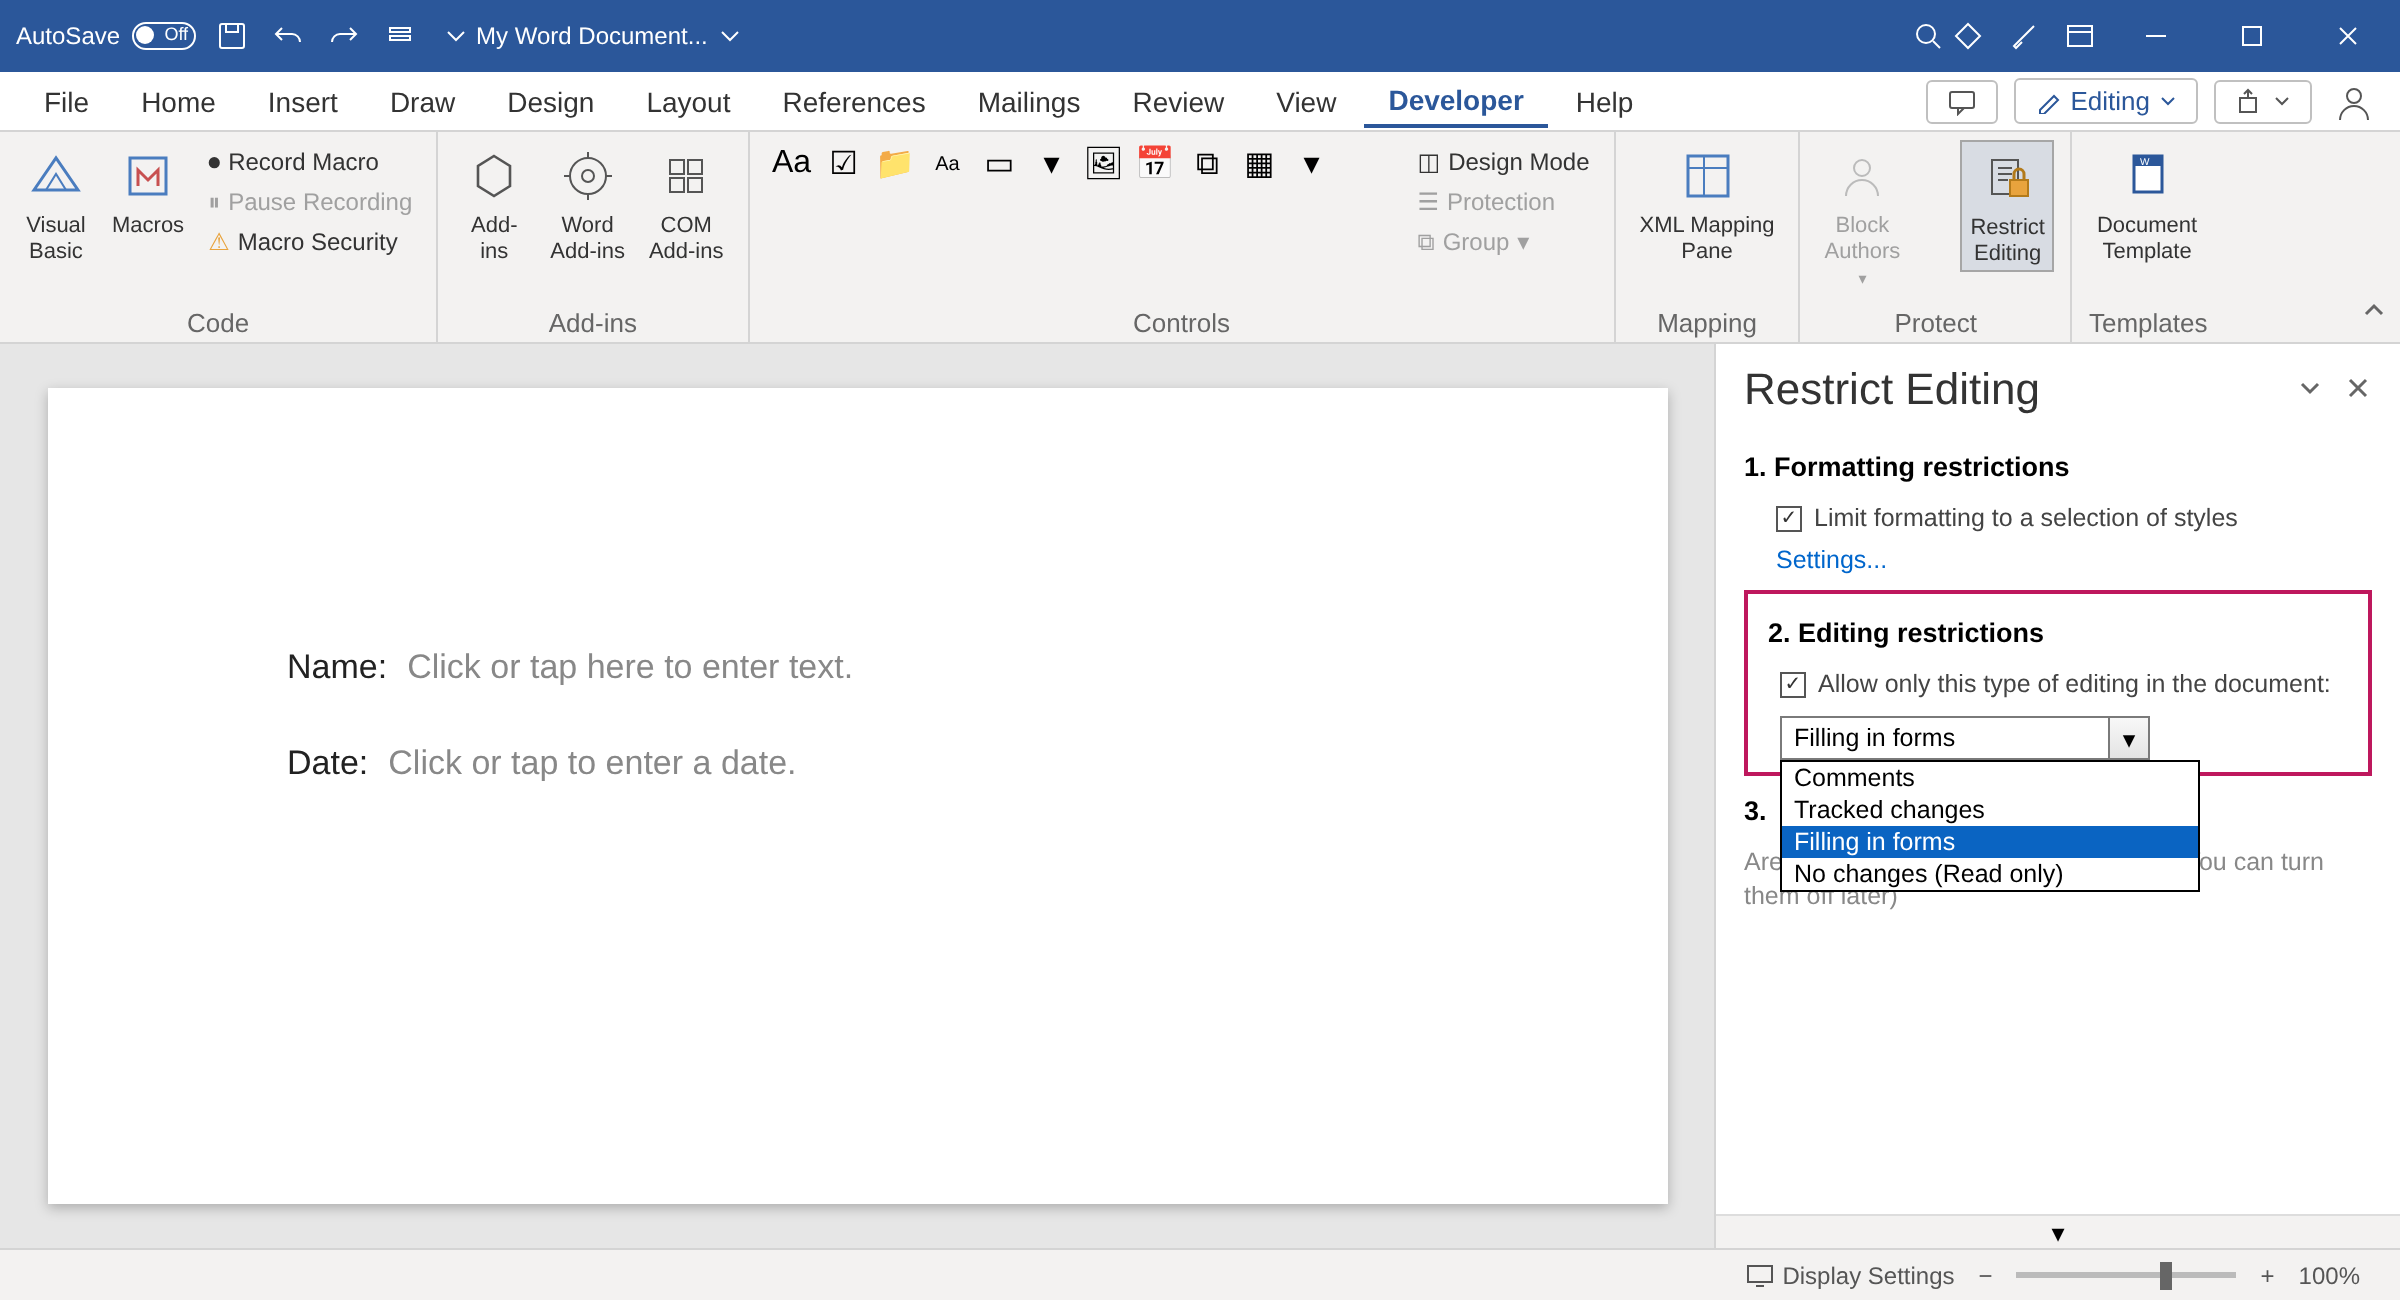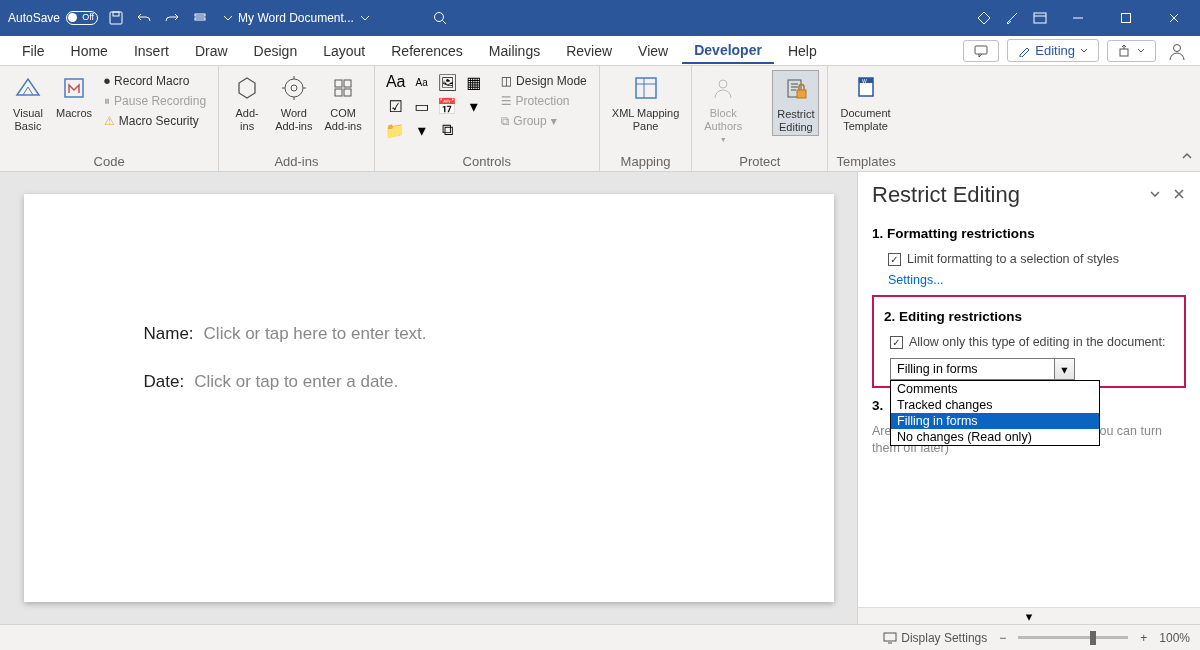--- a/index.html
+++ b/index.html
@@ -7,21 +7,21 @@
 
 
 .titlebar { height: 36px; background: #2b579a; display: flex; align-items: center; color: #fff; font-size: 12px; }
 .tb-left { display: flex; align-items: center; gap: 8px; padding-left: 8px; }
 .tb-left .autosave { display: flex; align-items: center; gap: 6px; }
 .toggle { width: 32px; height: 14px; border: 1px solid #fff; border-radius: 8px; position: relative; }
 .toggle::after { content: "Off"; font-size: 9px; position: absolute; right: 3px; top: 0; color: #fff; }
 .toggle::before { content: ""; width: 9px; height: 9px; background: #fff; border-radius: 50%; position: absolute; left: 1px; top: 1px; }
 .tb-icon { width: 20px; height: 20px; display: inline-flex; align-items: center; justify-content: center; cursor: pointer; }
 .tb-icon svg { stroke: #fff; fill: none; }
-.tb-center { flex: 1; display: flex; align-items: center; justify-content: flex-start; gap: 60px; }
+.tb-center { flex: 1; display: flex; align-items: center; justify-content: space-between; gap: 60px; }
 .docname { display: flex; align-items: center; gap: 6px; }
 .tb-right { display: flex; align-items: center; gap: 8px; padding-right: 6px; }
 .win-btn { width: 40px; height: 36px; display: flex; align-items: center; justify-content: center; cursor: pointer; }
 .win-btn svg { stroke: #fff; fill: none; }
 
 
 .menubar { height: 30px; background: #fff; border-bottom: 1px solid #d4d4d4; display: flex; align-items: center; padding: 0 10px; gap: 2px; }
 .menutab { padding: 4px 12px; font-size: 14px; color: #333; cursor: pointer; }
 .menutab.active { color: #2b579a; border-bottom: 2px solid #2b579a; font-weight: 600; }
 .menubar-right { margin-left: auto; display: flex; align-items: center; gap: 8px; }
@@ -34,21 +34,21 @@
 .group { border-right: 1px solid #d4d4d4; padding: 4px 8px 2px 8px; display: flex; flex-direction: column; justify-content: space-between; }
 .group-body { display: flex; gap: 4px; align-items: flex-start; }
 .bigbtn { display: flex; flex-direction: column; align-items: center; gap: 3px; padding: 2px 4px; cursor: pointer; text-align: center; font-size: 11px; color: #333; line-height: 1.15; }
 .bigbtn.active { background: #d8dce3; border: 1px solid #a6a6a6; margin-left: 22px; }
 .bigbtn .ico { width: 32px; height: 32px; display: flex; align-items: center; justify-content: center; }
 .group-label { font-size: 13px; color: #666; text-align: center; padding: 2px 0 0 0; }
 .stackcol { display: flex; flex-direction: column; gap: 2px; }
 .smallbtn { display: flex; align-items: center; gap: 4px; font-size: 12px; color: #333; padding: 2px 4px; cursor: pointer; }
 .smallbtn.disabled { color: #a0a0a0; }
 .icon-grid { display: flex; gap: 0; }
-.icon-gridcol { display: flex; flex-direction: column; gap: 0; }
+.icon-gridcol { display: flex; flex-direction: row; gap: 0; }
 .sq { width: 26px; height: 24px; display: flex; align-items: center; justify-content: center; cursor: pointer; }
 .collapse-btn { position: absolute; right: 6px; bottom: 4px; cursor: pointer; }
 
 
 .workarea { display: flex; height: calc(650px - 36px - 30px - 106px - 26px); background: #e6e6e6; }
 .docpane { flex: 1; display: flex; justify-content: center; padding: 22px; overflow: auto; }
 .page { width: 810px; min-height: 380px; background: #ffffff; box-shadow: 0 2px 6px rgba(0,0,0,0.25); padding: 130px 120px; }
 .field-row { display: flex; gap: 10px; margin-bottom: 28px; font-size: 17px; }
 .field-label { color: #222; font-weight: 400; }
 .field-placeholder { color: #888; }
@@ -68,21 +68,21 @@
 .combo-arrow { width: 20px; height: 20px; background: linear-gradient(#f8f8f8,#e4e4e4); border-left: 1px solid #7a7a7a; display: flex; align-items: center; justify-content: center; }
 .combo-list { position: absolute; top: 22px; left: 0; width: 210px; border: 1px solid #000; background: #fff; z-index: 10; }
 .combo-opt { padding: 1px 6px; font-size: 12.5px; cursor: pointer; }
 .combo-opt.selected { background: #0a64c2; color: #fff; }
 .sp-text { font-size: 12.5px; color: #444; padding: 2px 0 2px 0; line-height: 1.35; }
 .sp-text.obscured { color: #888; }
 .enforce-btn { border: 1px solid #aaa; background: #fdfdfd; padding: 6px 12px; font-size: 12.5px; margin: 10px 0 0 0; cursor: pointer; }
 .hscroll { position: absolute; bottom: 0; left: 0; right: 0; height: 17px; border-top: 1px solid #ddd; background: #f3f2f1; display: flex; align-items: center; justify-content: center; }
 
 
-.statusbar { height: 26px; background: #f3f2f1; border-top: 1px solid #d4d4d4; display: flex; align-items: center; justify-content: flex-end; padding: 0 10px; gap: 12px; font-size: 12px; color: #555; }
+.statusbar { height: 26px; background: #f3f2f1; border-top: 1px solid #d4d4d4; display: flex; align-items: center; justify-content: flex-end; padding: 0 20px; gap: 12px; font-size: 12px; color: #555; }
 .zoom-slider { width: 110px; height: 3px; background: #bbb; position: relative; }
 .zoom-slider::after { content: ""; width: 6px; height: 14px; background: #666; position: absolute; left: 65%; top: -5px; }
 .chk { width: 13px; height: 13px; border: 1px solid #555; display: inline-flex; align-items: center; justify-content: center; font-size: 10px; color: #333; background:#fff;}
 </style>
 </head>
 <body>
 
 <div class="titlebar">
   <div class="tb-left">
     <div class="autosave">

